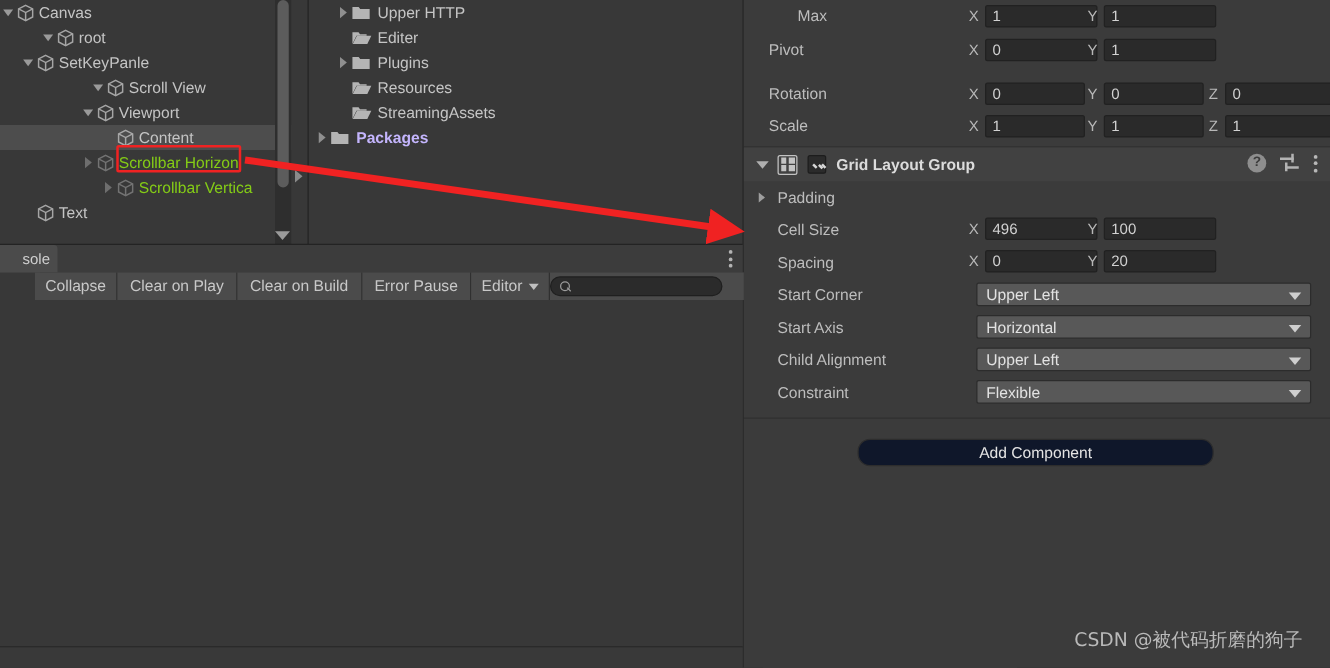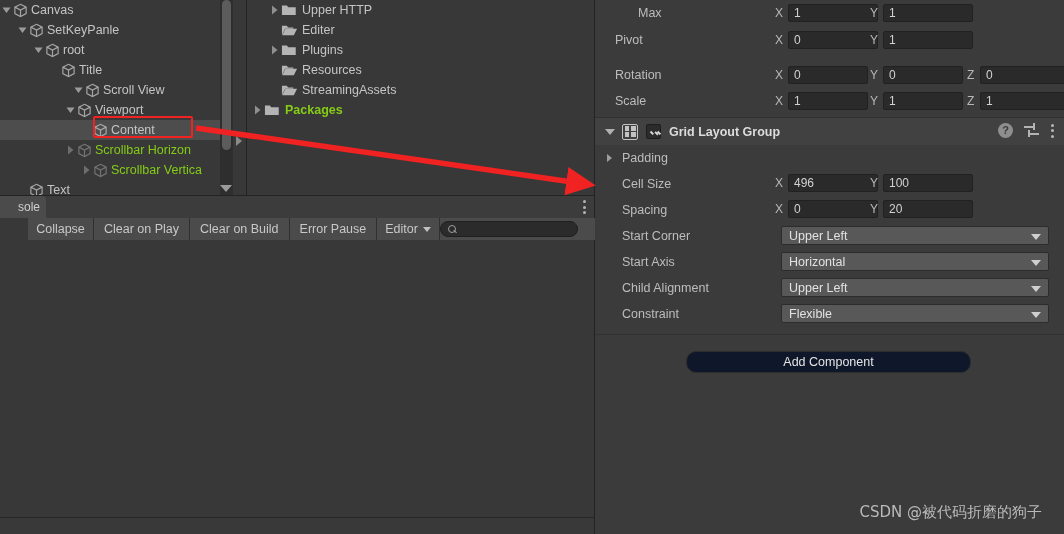--- a/index.html
+++ b/index.html
@@ -59,21 +59,21 @@
   
   #project {
     position: absolute; left: 247px; top: 0; width: 347px; height: 196px;
     background: #383838; overflow: hidden;
   }
   #project .tree-row { color: #c5c5c5; }
   .folder-icon {
     width: 17px; min-width: 17px; height: 14px; margin-right: 4px;
     position: relative;
   }
-  .bold { font-weight: bold; color: #84cc16; }
+  .bold { font-weight: bold; color: #c4b5fd; }
 
   
   .vsep { position: absolute; background: #232323; }
   .hsep { position: absolute; background: #232323; }
 
   
   #console {
     position: absolute; left: 0; top: 196px; width: 594px; height: 338px;
     background: #383838;
   }
@@ -294,56 +294,45 @@
             </svg></span>
           <span class="gobj-icon">
             <svg width="15" height="15" viewBox="0 0 16 16">
               <path d="M8 1.4 L14 4.4 L14 11.3 L8 14.4 L2 11.3 L2 4.4 Z" fill="none" stroke="#b9b9b9" stroke-width="1.25"></path>
               <path d="M2 4.4 L8 7.5 L14 4.4" fill="none" stroke="#b9b9b9" stroke-width="1.25"></path>
               <path d="M8 7.5 L8 14.4" fill="none" stroke="#b9b9b9" stroke-width="1.25"></path>
             </svg>
           </span>
           <span class="tree-label">Canvas</span>
         </div>
-        <div class="tree-row" style="padding-left: 16px;">
+        <div class="tree-row" style="padding-left: 32px;">
           <span class="twisty"><svg width="13" height="20" viewBox="0 0 13 20">
               <path d="M2.5 7.5 L10.5 7.5 L6.5 13 Z" fill="#9a9a9a"></path>
             </svg></span>
           <span class="gobj-icon">
             <svg width="15" height="15" viewBox="0 0 16 16">
               <path d="M8 1.4 L14 4.4 L14 11.3 L8 14.4 L2 11.3 L2 4.4 Z" fill="none" stroke="#b9b9b9" stroke-width="1.25"></path>
               <path d="M2 4.4 L8 7.5 L14 4.4" fill="none" stroke="#b9b9b9" stroke-width="1.25"></path>
               <path d="M8 7.5 L8 14.4" fill="none" stroke="#b9b9b9" stroke-width="1.25"></path>
             </svg>
           </span>
-          <span class="tree-label">SetKeyPanle</span>
-        </div>
-        <div class="tree-row" style="padding-left: 32px;">
+          <span class="tree-label">root</span>
+        </div>
+        <div class="tree-row" style="padding-left: 16px;">
           <span class="twisty"><svg width="13" height="20" viewBox="0 0 13 20">
               <path d="M2.5 7.5 L10.5 7.5 L6.5 13 Z" fill="#9a9a9a"></path>
             </svg></span>
           <span class="gobj-icon">
             <svg width="15" height="15" viewBox="0 0 16 16">
               <path d="M8 1.4 L14 4.4 L14 11.3 L8 14.4 L2 11.3 L2 4.4 Z" fill="none" stroke="#b9b9b9" stroke-width="1.25"></path>
               <path d="M2 4.4 L8 7.5 L14 4.4" fill="none" stroke="#b9b9b9" stroke-width="1.25"></path>
               <path d="M8 7.5 L8 14.4" fill="none" stroke="#b9b9b9" stroke-width="1.25"></path>
             </svg>
           </span>
-          <span class="tree-label">root</span>
-        </div>
-        <div class="tree-row" style="padding-left: 48px;">
-          <span class="twisty"></span>
-          <span class="gobj-icon">
-            <svg width="15" height="15" viewBox="0 0 16 16">
-              <path d="M8 1.4 L14 4.4 L14 11.3 L8 14.4 L2 11.3 L2 4.4 Z" fill="none" stroke="#b9b9b9" stroke-width="1.25"></path>
-              <path d="M2 4.4 L8 7.5 L14 4.4" fill="none" stroke="#b9b9b9" stroke-width="1.25"></path>
-              <path d="M8 7.5 L8 14.4" fill="none" stroke="#b9b9b9" stroke-width="1.25"></path>
-            </svg>
-          </span>
-          <span class="tree-label">Title</span>
+          <span class="tree-label">SetKeyPanle</span>
         </div>
         <div class="tree-row" style="padding-left: 72px;">
           <span class="twisty"><svg width="13" height="20" viewBox="0 0 13 20">
               <path d="M2.5 7.5 L10.5 7.5 L6.5 13 Z" fill="#9a9a9a"></path>
             </svg></span>
           <span class="gobj-icon">
             <svg width="15" height="15" viewBox="0 0 16 16">
               <path d="M8 1.4 L14 4.4 L14 11.3 L8 14.4 L2 11.3 L2 4.4 Z" fill="none" stroke="#b9b9b9" stroke-width="1.25"></path>
               <path d="M2 4.4 L8 7.5 L14 4.4" fill="none" stroke="#b9b9b9" stroke-width="1.25"></path>
               <path d="M8 7.5 L8 14.4" fill="none" stroke="#b9b9b9" stroke-width="1.25"></path>

